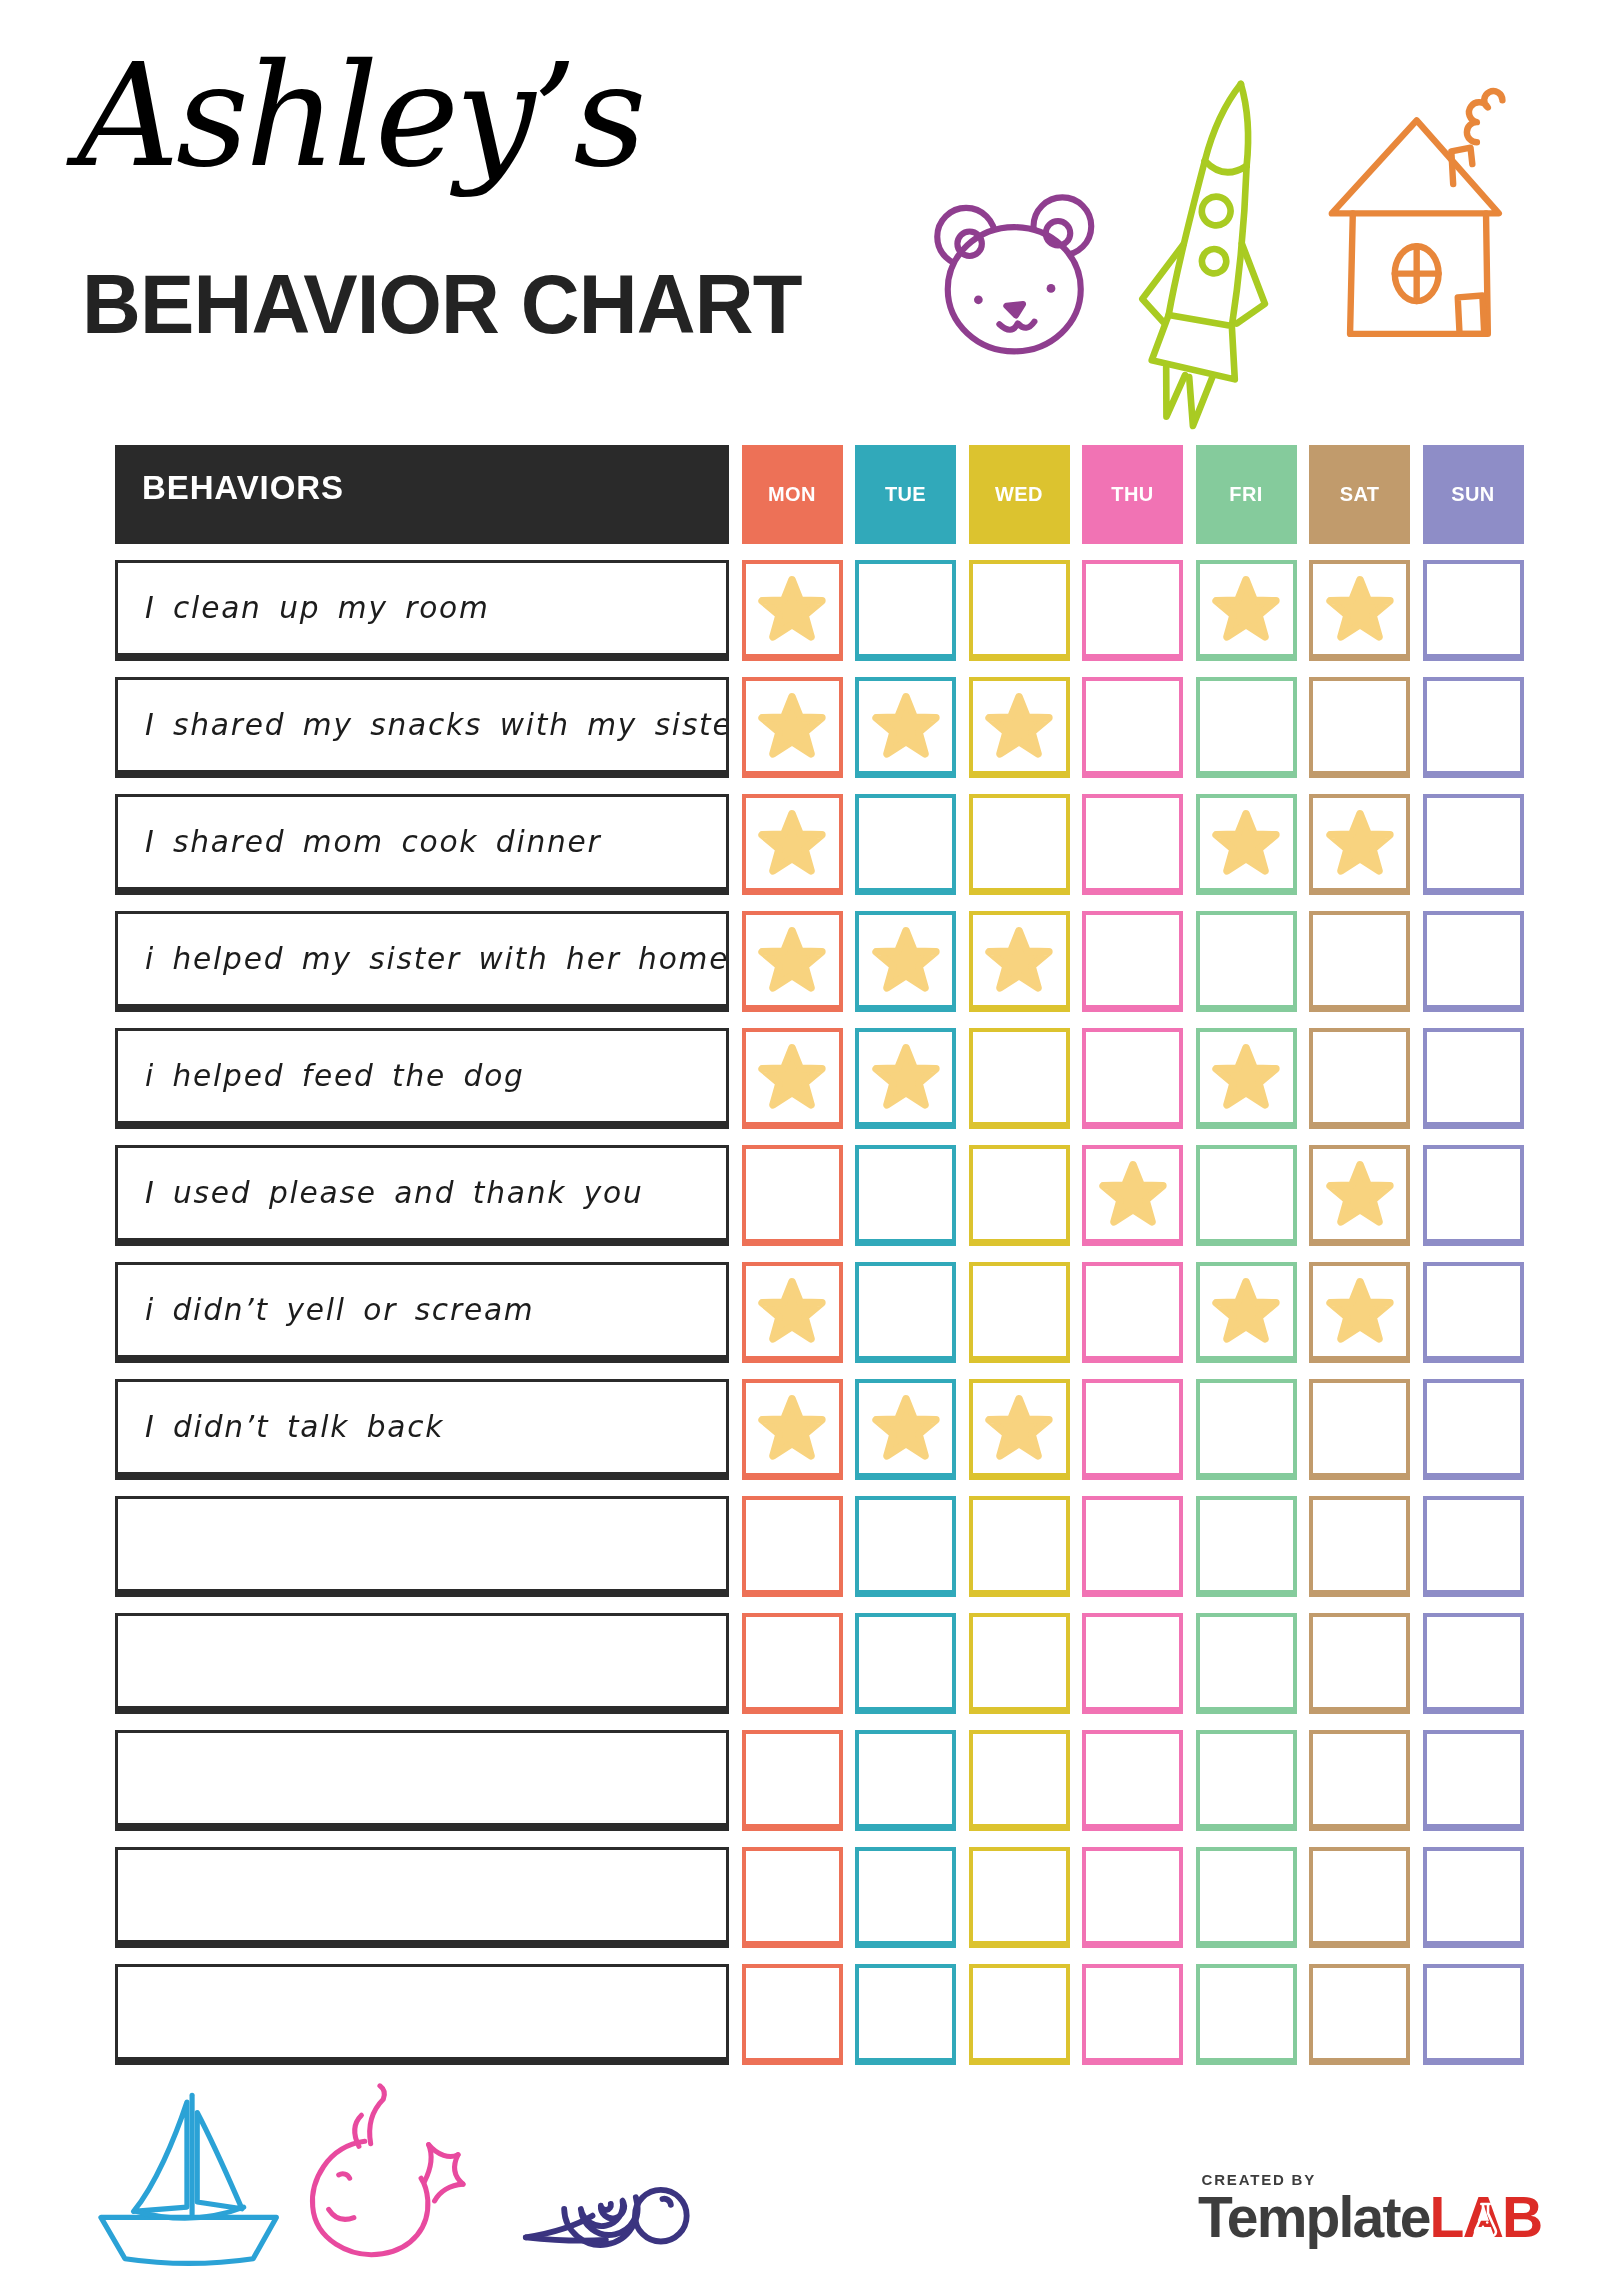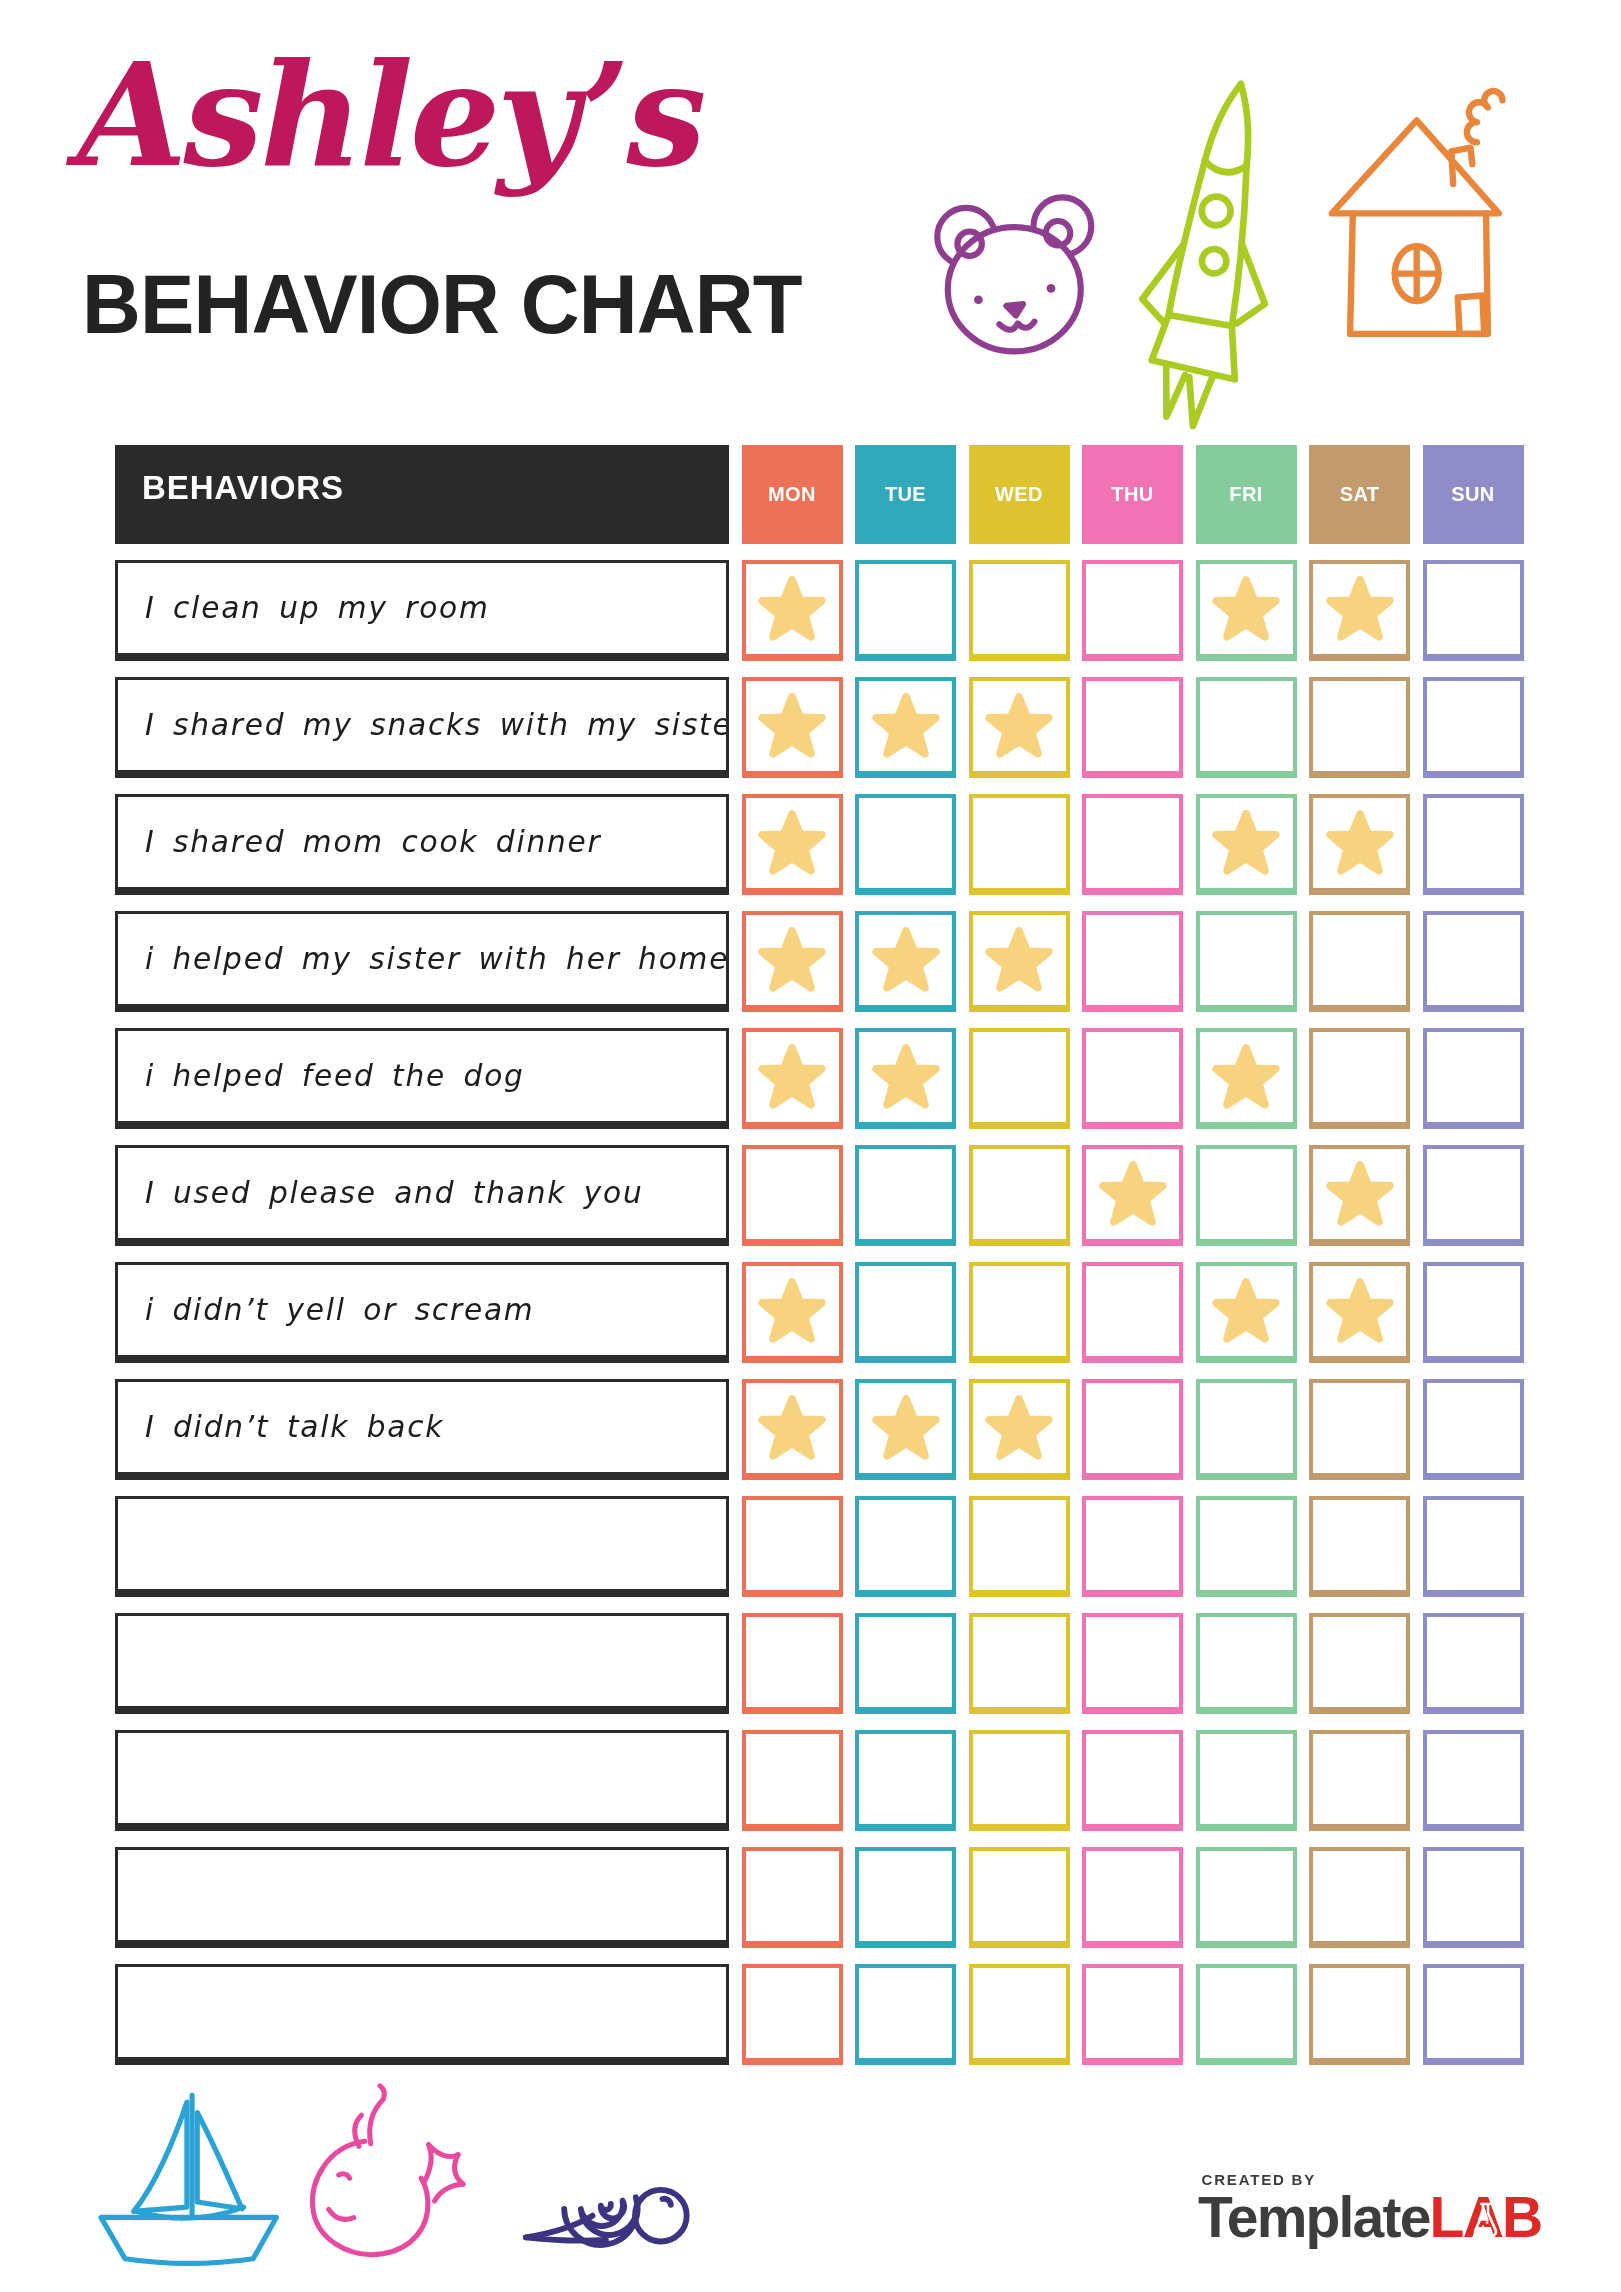--- a/index.html
+++ b/index.html
@@ -3,22 +3,22 @@
 <meta charset="utf-8">
 <style>
   * { margin:0; padding:0; box-sizing:border-box; }
   html,body { background:#ffffff; }
   body { width:1621px; height:2293px; font-family:"Liberation Sans",sans-serif; position:relative; overflow:hidden; }
   .page { position:relative; width:1621px; height:2293px; background:#fff; }
 
   
   .title-script{
     position:absolute; left:77px; top:34px;
-    font-family:"DejaVu Serif",serif; font-style:italic; font-weight:bold;
-    font-size:142px; line-height:1.15; color:#be185d; letter-spacing:-3.6px;
+    font-family:"DejaVu Serif",serif; font-style:italic; font-weight:normal;
+    font-size:142px; line-height:1.15; color:#000000; letter-spacing:-3.6px;
   }
   .title-main{
     position:absolute; left:82px; top:256px;
     font-size:84px; font-weight:bold; color:#232323; letter-spacing:-0.9px;
     transform:scaleX(0.97); transform-origin:left top; white-space:nowrap;
   }
   .doodle{ position:absolute; }
   .doodle svg{ width:100%; height:100%; display:block; }
   .d-bear  { left:924px; top:186px; width:184px; height:175px; }
   .d-rocket{ left:1130px; top:73px;  width:166px; height:376px; transform:rotate(10deg); }

